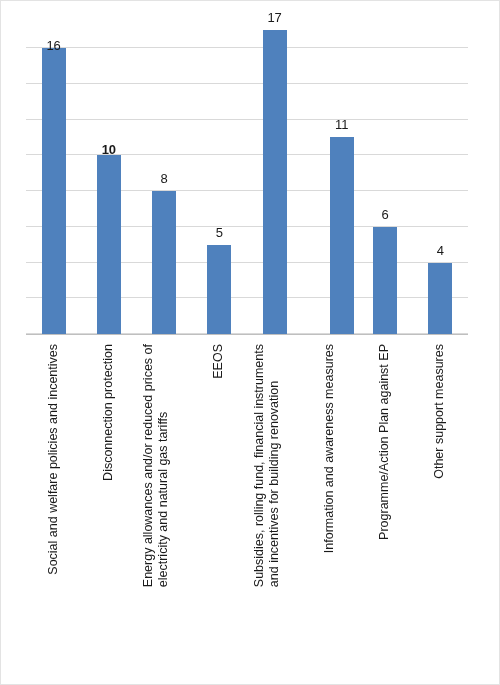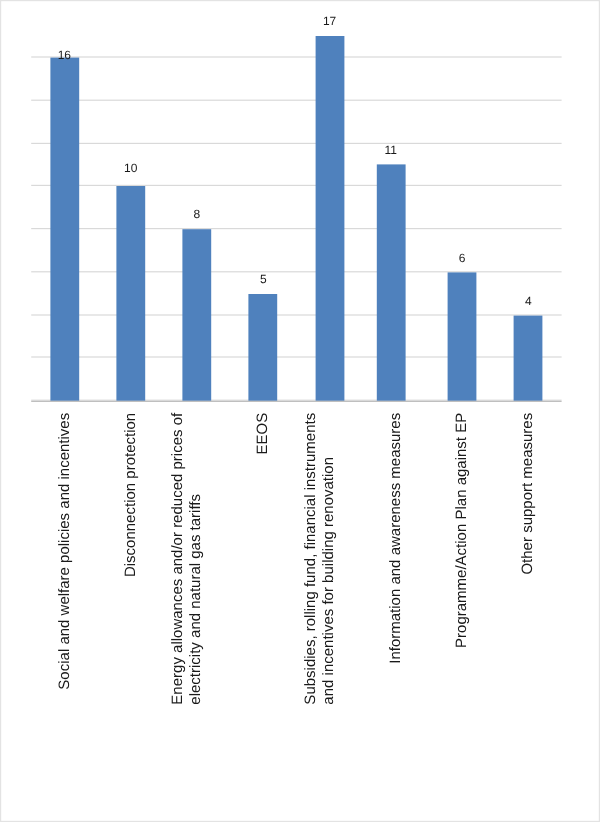--- a/index.html
+++ b/index.html
@@ -54,21 +54,21 @@
     bottom: 0;
     left: 50%;
     transform: translateX(-50%);
     width: 24px;
     background: #4f81bd;
   }
   .bar-value {
     position: absolute;
     left: 50%;
     transform: translateX(-50%);
-    font-size: 10px;
+    font-size: 13px;
     color: #1a1a1a;
     line-height: 1;
     white-space: nowrap;
     font-family: "Liberation Sans", sans-serif;
   }
   
   #category-labels {
     position: absolute;
     left: 25px;
     top: 337px;
@@ -114,35 +114,35 @@
         <div class="gridline" style="bottom: 250.112px;"></div>
         <div class="gridline" style="bottom: 285.843px;"></div>
       </div>
     <div id="bars">
         <div class="bar-slot" style="left: 0px; width: 55.25px;">
           <div class="bar" style="height: 285.843px; background: rgb(79, 129, 189);"></div>
           <div class="bar-value" style="bottom: 282px;">16</div>
         </div>
         <div class="bar-slot" style="left: 55.25px; width: 55.25px;">
           <div class="bar" style="height: 178.652px; background: rgb(79, 129, 189);"></div>
-          <div class="bar-value" style="bottom: 188px;">10</div>
+          <div class="bar-value" style="bottom: 178px; font-weight: bold;">10</div>
         </div>
         <div class="bar-slot" style="left: 110.5px; width: 55.25px;">
           <div class="bar" style="height: 142.921px; background: rgb(79, 129, 189);"></div>
           <div class="bar-value" style="bottom: 148.921px;">8</div>
         </div>
         <div class="bar-slot" style="left: 165.75px; width: 55.25px;">
           <div class="bar" style="height: 89.3258px; background: rgb(79, 129, 189);"></div>
           <div class="bar-value" style="bottom: 95.3258px;">5</div>
         </div>
         <div class="bar-slot" style="left: 221px; width: 55.25px;">
           <div class="bar" style="height: 303.708px; background: rgb(79, 129, 189);"></div>
           <div class="bar-value" style="bottom: 309.708px;">17</div>
         </div>
-        <div class="bar-slot" style="left: 272px; width: 55.25px;">
+        <div class="bar-slot" style="left: 288px; width: 55.25px;">
           <div class="bar" style="height: 196.517px; background: rgb(79, 129, 189);"></div>
           <div class="bar-value" style="bottom: 202.517px;">11</div>
         </div>
         <div class="bar-slot" style="left: 331.5px; width: 55.25px;">
           <div class="bar" style="height: 107.191px; background: rgb(79, 129, 189);"></div>
           <div class="bar-value" style="bottom: 113.191px;">6</div>
         </div>
         <div class="bar-slot" style="left: 386.75px; width: 55.25px;">
           <div class="bar" style="height: 71.4607px; background: rgb(79, 129, 189);"></div>
           <div class="bar-value" style="bottom: 77.4607px;">4</div>

